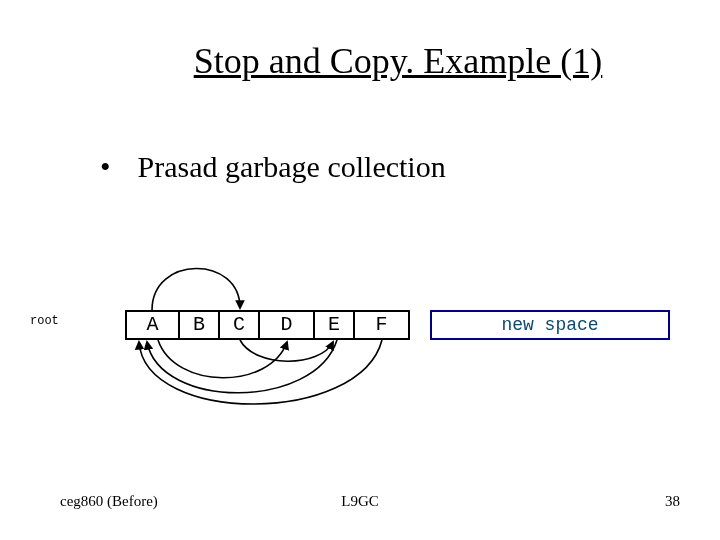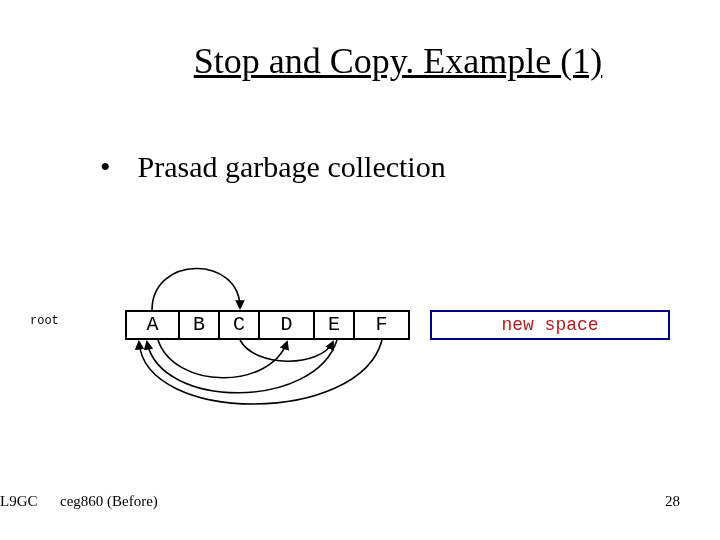--- a/index.html
+++ b/index.html
@@ -73,21 +73,21 @@
     left: 305px;
     width: 240px;
     height: 30px;
     box-sizing: border-box;
     border: 2px solid #000080;
     background: #ffffff;
     text-align: center;
     font-family: "Comic Sans MS", "Courier New", monospace;
     font-size: 18px;
     line-height: 26px;
-    color: #b91c1c;
+    color: #0c4a6e;
   }
   svg.overlay {
     position: absolute;
     top: -70px;
     left: 95px;
     width: 300px;
     height: 170px;
     overflow: visible;
     pointer-events: none;
   }
@@ -96,21 +96,21 @@
     bottom: 30px;
     left: 60px;
     font-size: 15px;
     font-family: "Times New Roman", Times, serif;
   }
   .footer-center {
     position: absolute;
     bottom: 30px;
     left: 0;
     width: 720px;
-    text-align: left;
+    text-align: center;
     font-size: 15px;
   }
   .footer-right {
     position: absolute;
     bottom: 30px;
     right: 40px;
     font-size: 15px;
   }
 </style>
 </head>
@@ -150,13 +150,13 @@
     <path d="M 115 100 C 130 128, 195 128, 208 102" fill="none" stroke="#000" stroke-width="1.6" marker-end="url(#arrow)"></path>
 
     <path d="M 212 100 C 190 170, 35 170, 22 102" fill="none" stroke="#000" stroke-width="1.6" marker-end="url(#arrow)"></path>
 
     <path d="M 257 100 C 235 185, 20 185, 14 102" fill="none" stroke="#000" stroke-width="1.6" marker-end="url(#arrow)"></path>
   </svg>
 </div>
 
 <div class="footer-left">ceg860 (Before)</div>
 <div class="footer-center">L9GC</div>
-<div class="footer-right">28</div>
+<div class="footer-right">38</div>
 
 </body></html>

